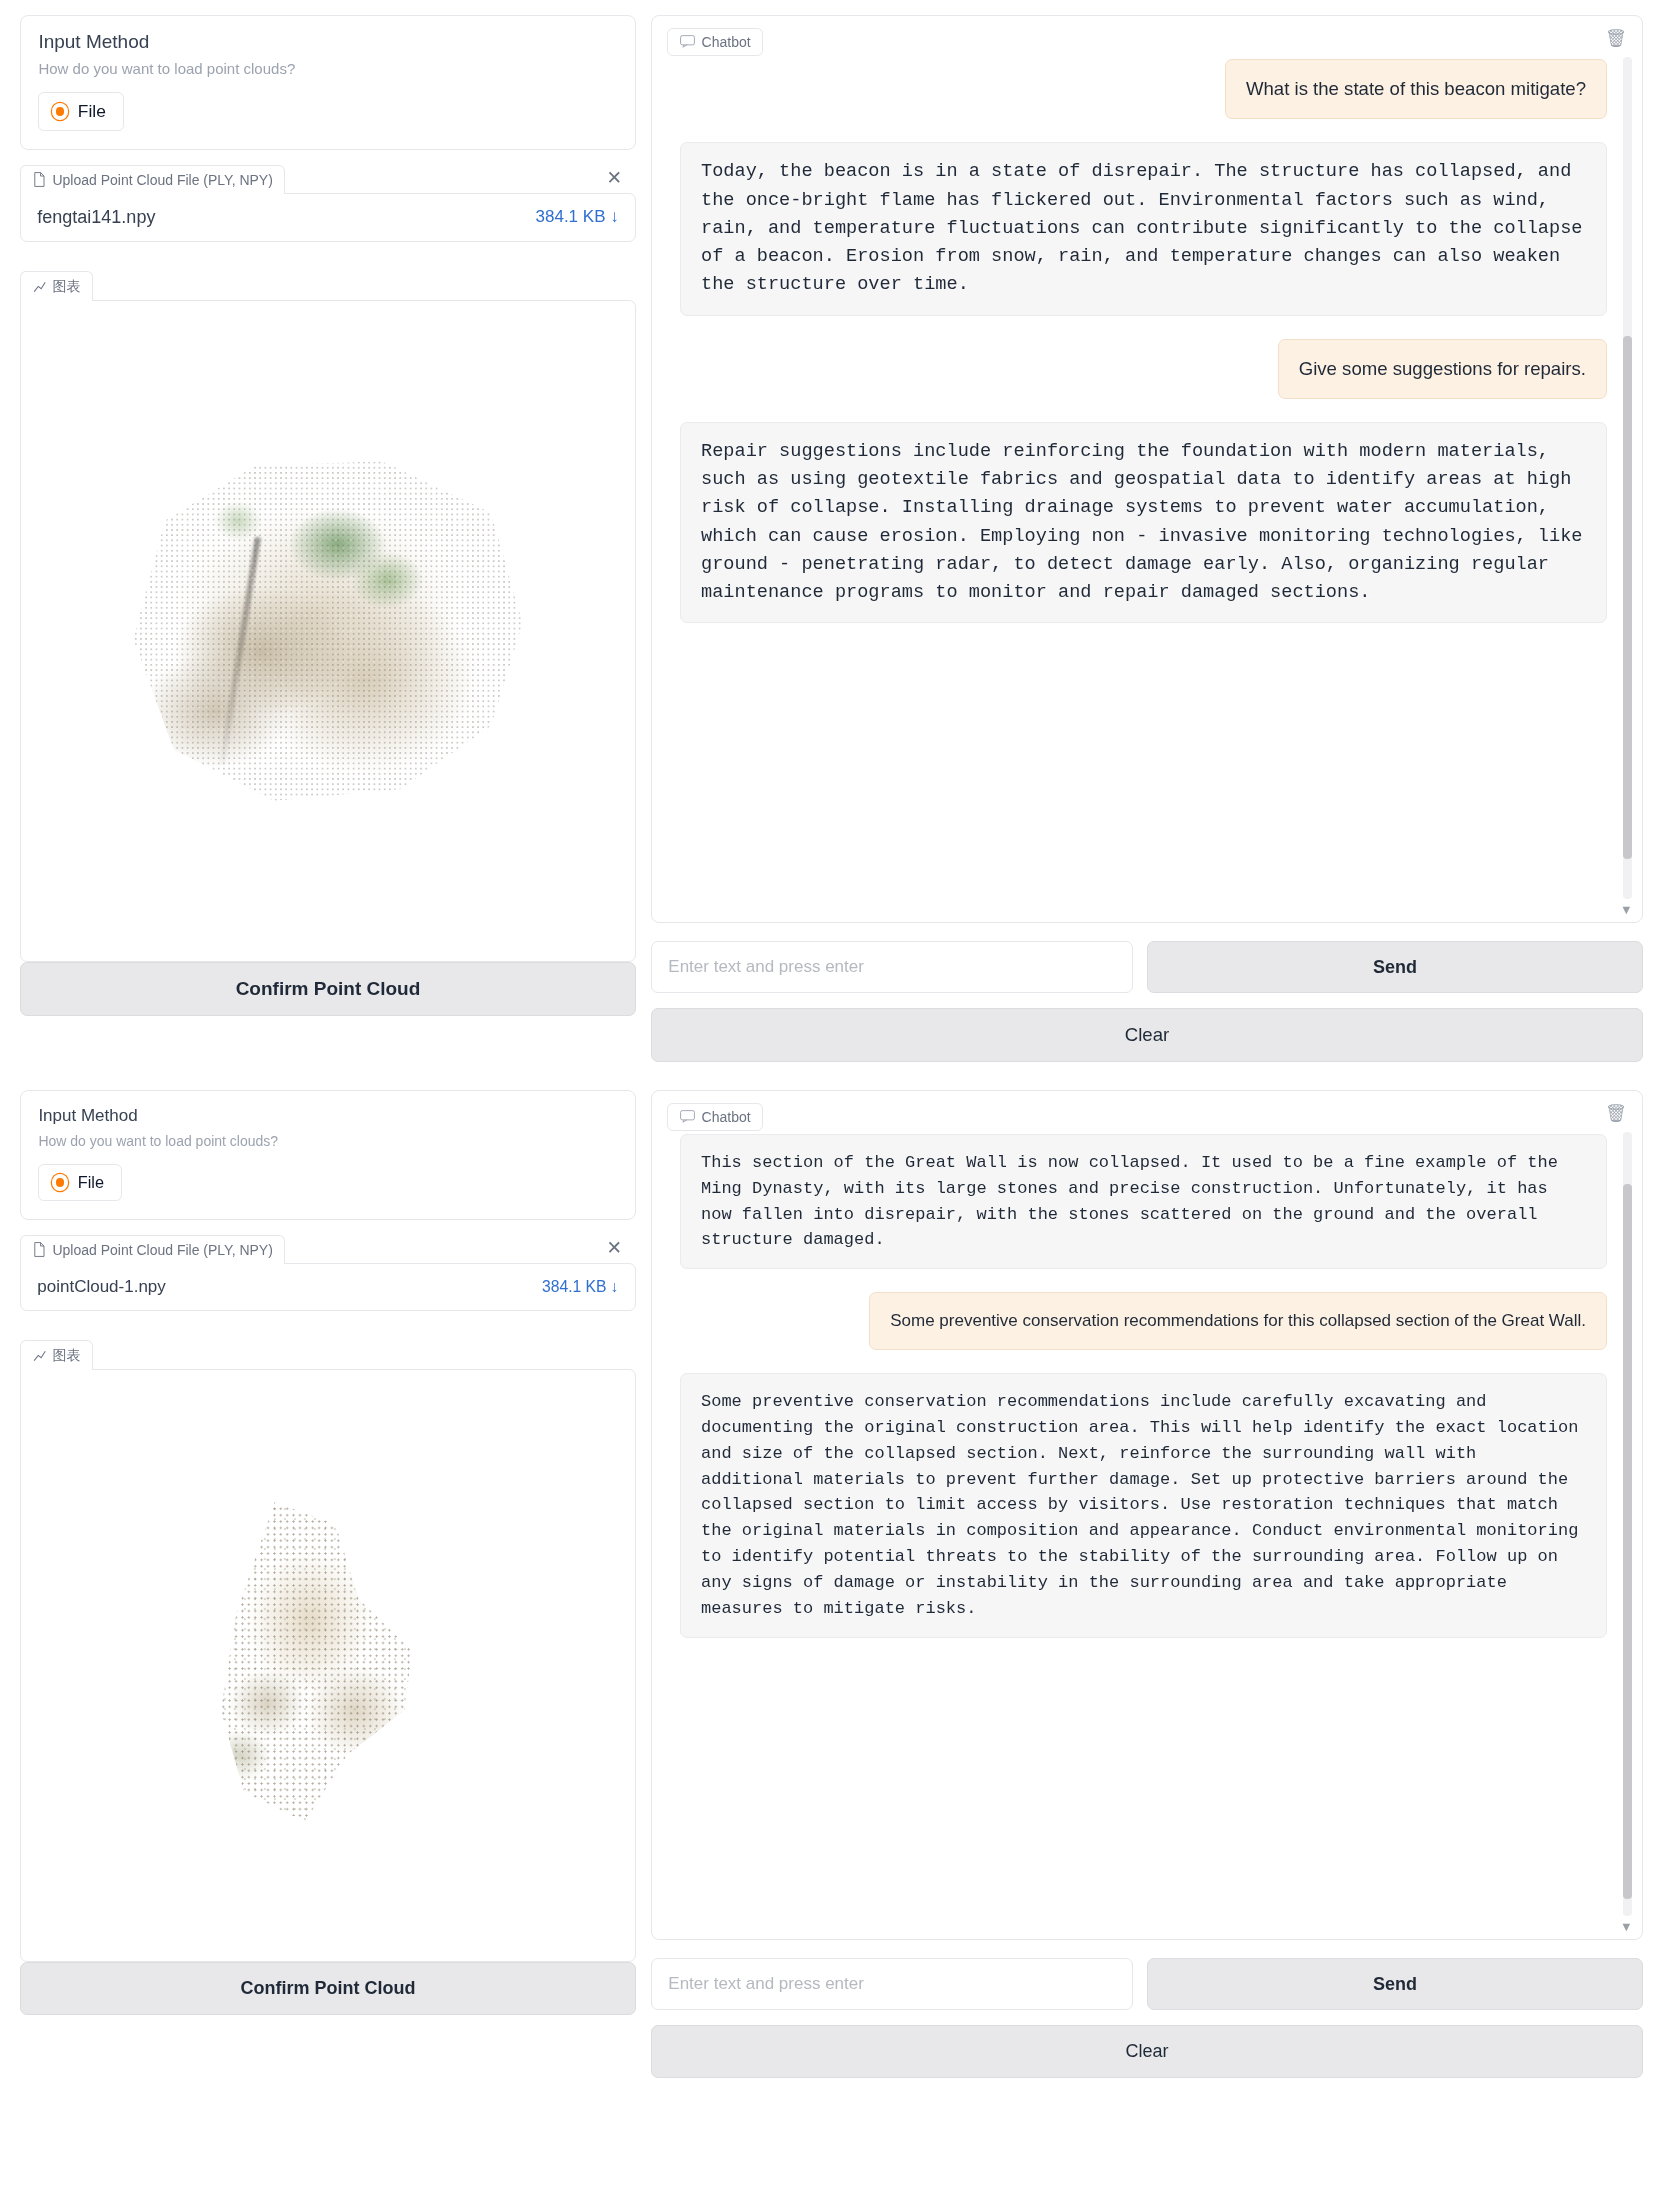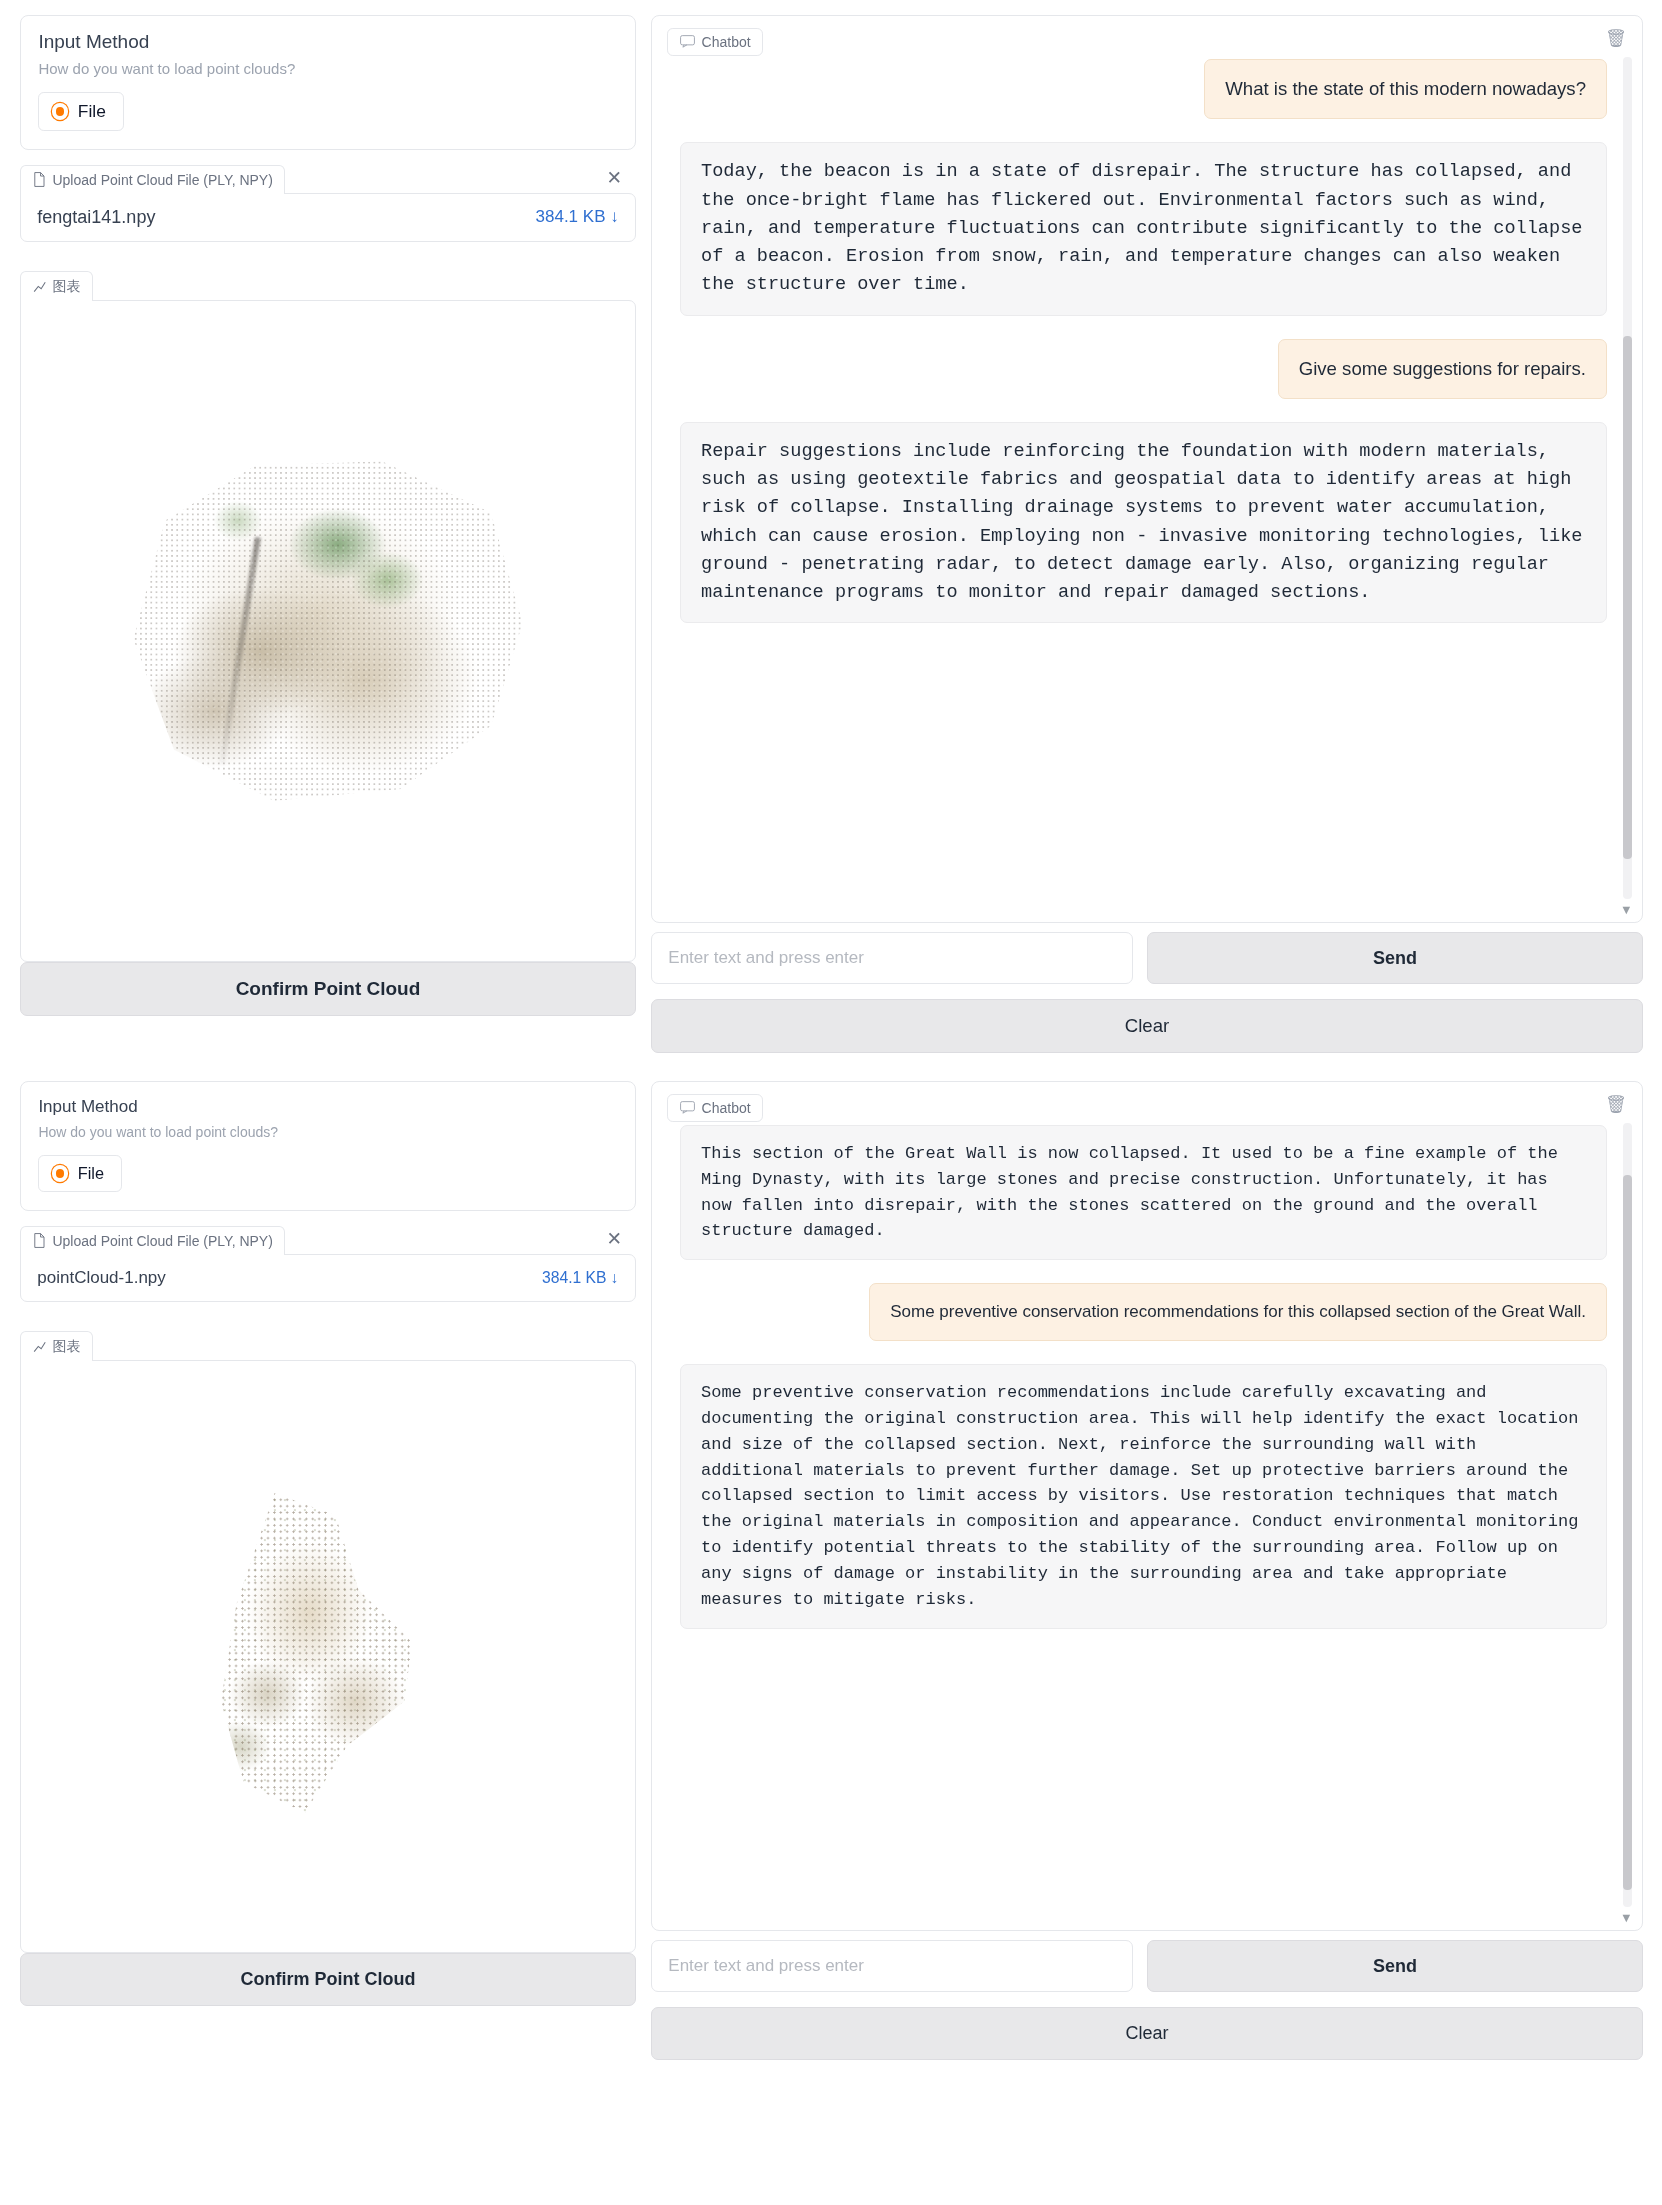--- a/index.html
+++ b/index.html
@@ -200,21 +200,21 @@
   }
   .btn-wide.normal { font-weight: normal; font-size: 18.6px; }
 
   
   .chat-card {
     border: 0.6px solid #e5e7eb;
     border-radius: 8.1px;
     background: #fff;
     position: relative;
     padding: 0 0 0 0;
-    margin-bottom: 9px;
+    margin-bottom: 18px;
   }
   .chat-head {
     display: inline-flex;
     align-items: center;
     gap: 7px;
     border: 0.6px solid #e5e7eb;
     border-radius: 5.8px;
     padding: 5.2px 11.6px;
     font-size: 14px;
     color: #6b7280;
@@ -373,21 +373,21 @@
         <svg class="icon-svg" width="15" height="12.8" viewBox="0 0 26 22">
           <rect x="1" y="1" width="24" height="16" rx="3" fill="none" stroke="#9ca3af" stroke-width="1.6"></rect>
           <path d="M7 17l-2 4 7-4" fill="none" stroke="#9ca3af" stroke-width="1.6"></path>
         </svg>
         <span>Chatbot</span>
       </div>
       <div class="trash-icon">🗑</div>
 
       <div class="chat-scroll h1">
         <div class="msg user">
-          <div class="bubble user">What is the state of this modern nowadays?</div>
+          <div class="bubble user">What is the state of this beacon mitigate?</div>
         </div>
         <div class="msg bot">
           <div class="bubble bot">Today, the beacon is in a state of disrepair. The structure has collapsed, and the once-bright flame has flickered out. Environmental factors such as wind, rain, and temperature fluctuations can contribute significantly to the collapse of a beacon. Erosion from snow, rain, and temperature changes can also weaken the structure over time.</div>
         </div>
         <div class="msg user">
           <div class="bubble user">Give some suggestions for repairs.</div>
         </div>
         <div class="msg bot">
           <div class="bubble bot">Repair suggestions include reinforcing the foundation with modern materials, such as using geotextile fabrics and geospatial data to identify areas at high risk of collapse. Installing drainage systems to prevent water accumulation, which can cause erosion. Employing non - invasive monitoring technologies, like ground - penetrating radar, to detect damage early. Also, organizing regular maintenance programs to monitor and repair damaged sections.</div>
         </div>

